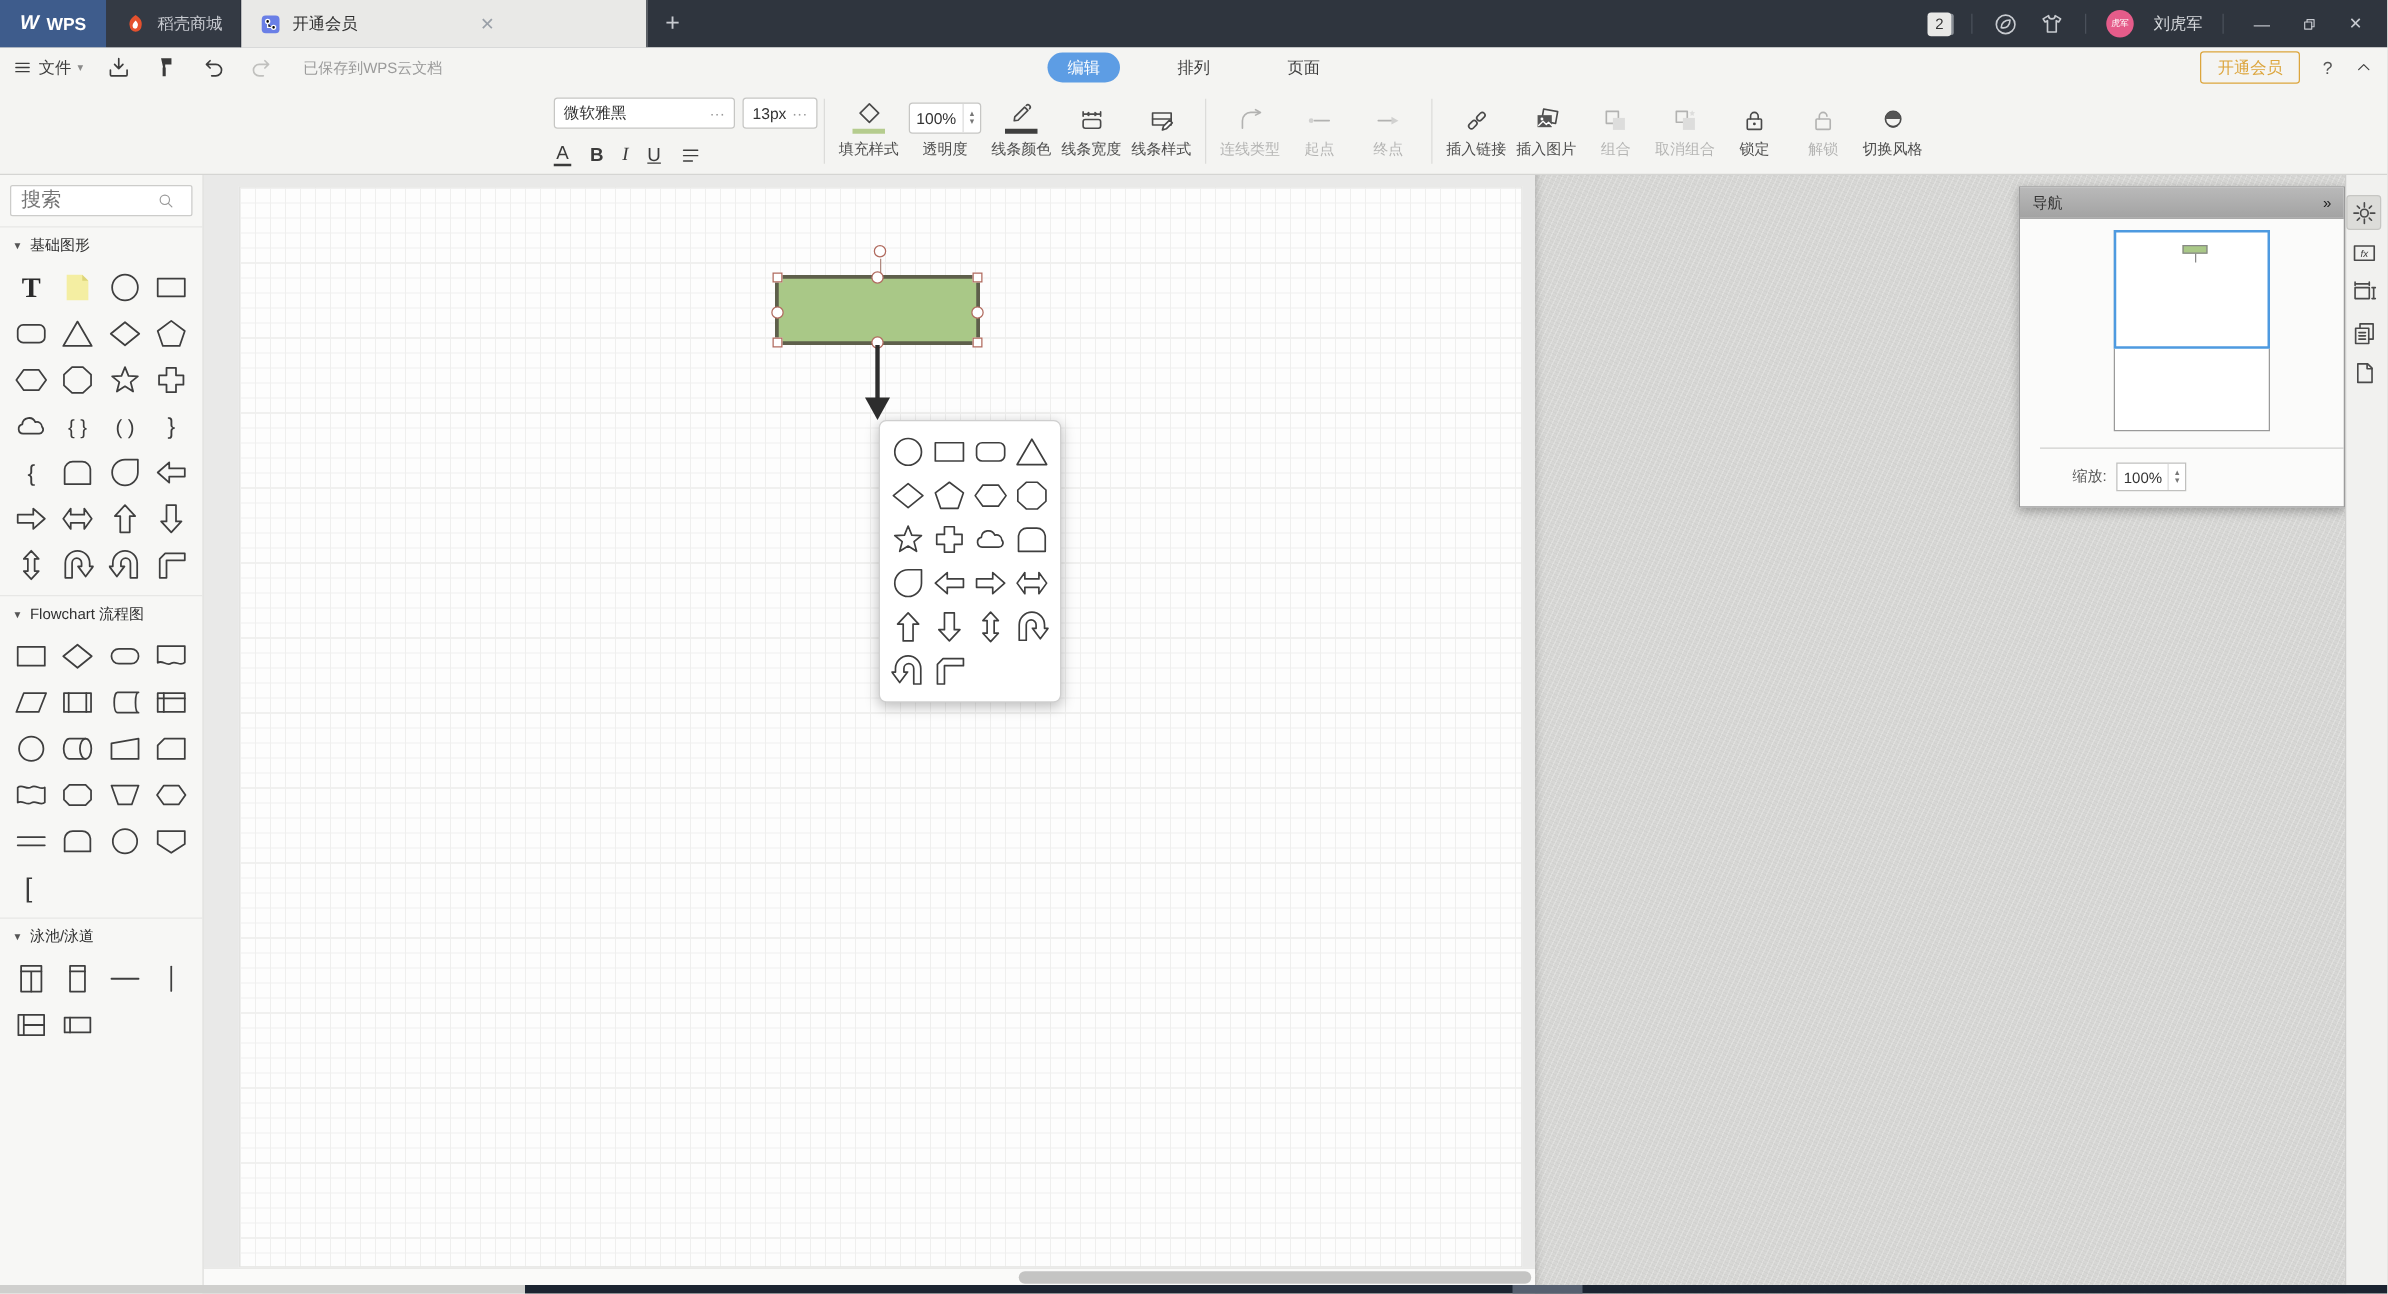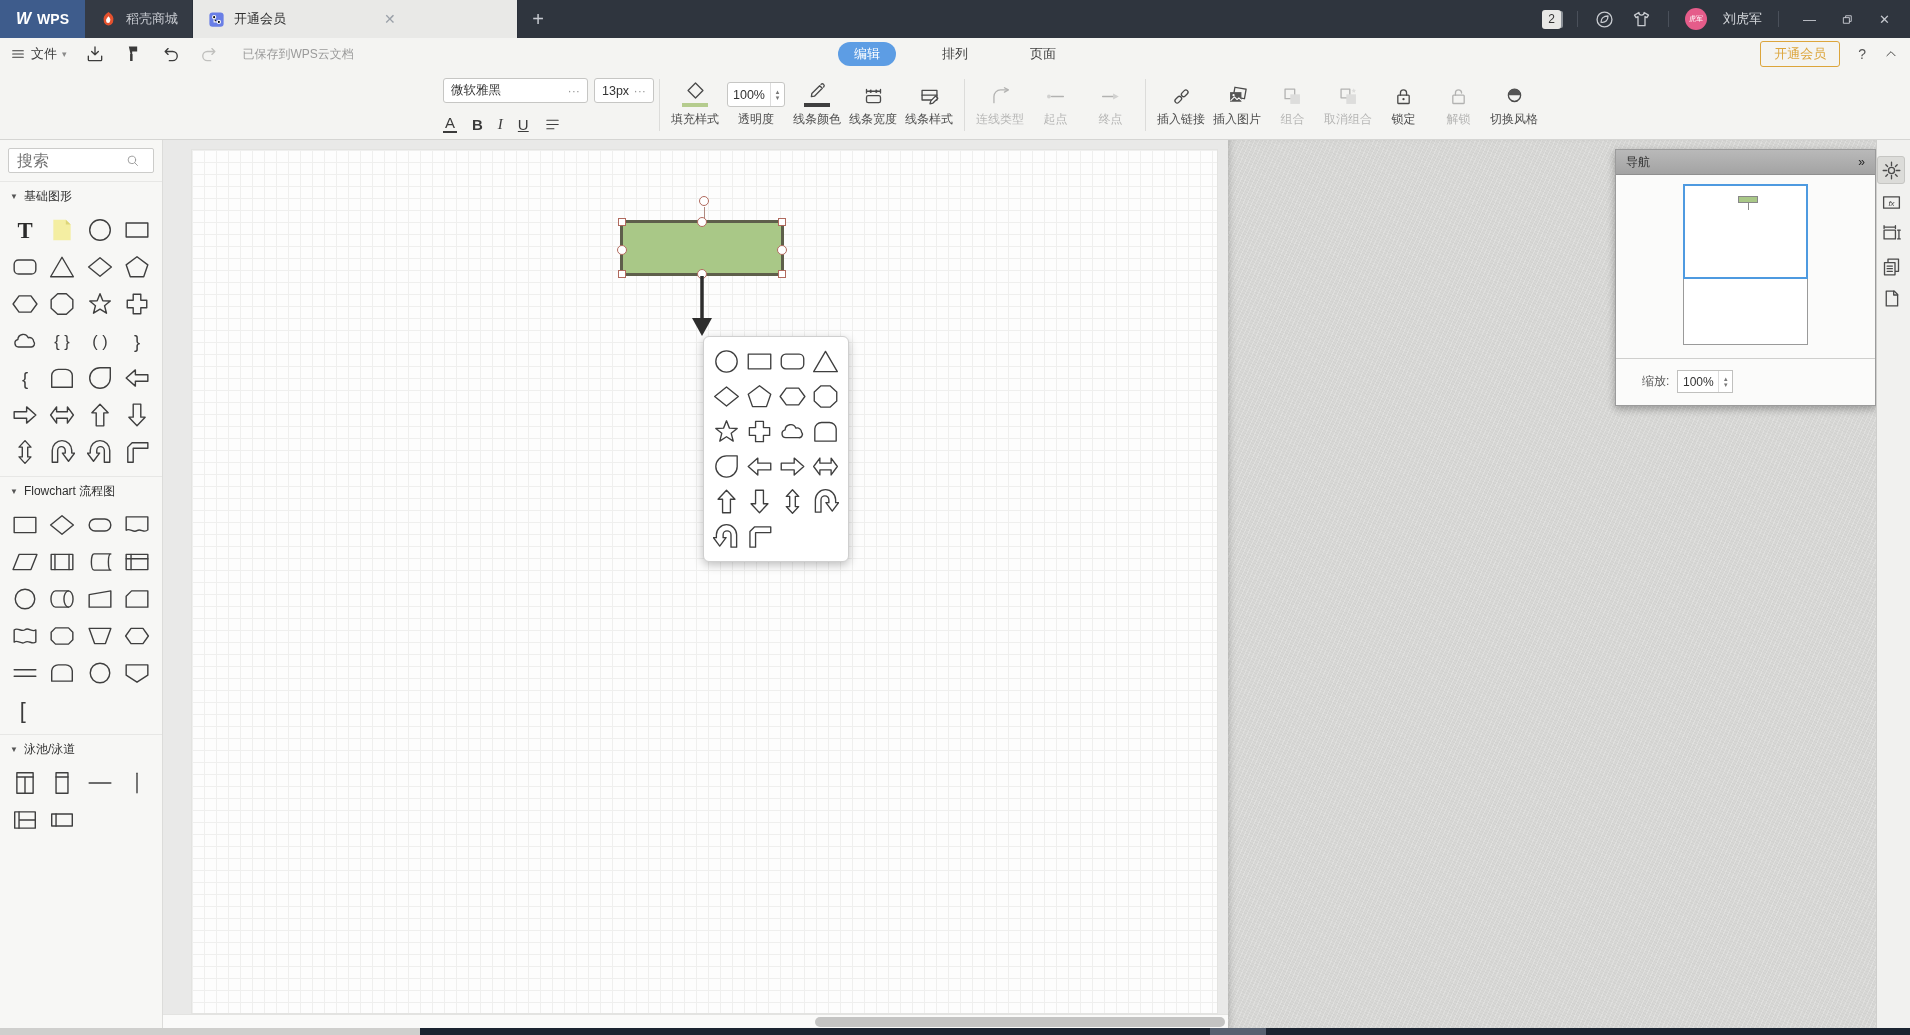--- a/index.html
+++ b/index.html
@@ -108,21 +108,21 @@
   
   .rightarea{position:absolute;left:1228px;top:0;width:648px;height:100%;background:#d7d7d5;
     background-image:repeating-linear-gradient(115deg,rgba(255,255,255,.22) 0 1px,transparent 1px 4px),
                      repeating-linear-gradient(25deg,rgba(0,0,0,.025) 0 1px,transparent 1px 3px);
     box-shadow:inset 6px 0 8px -6px rgba(0,0,0,.25);}
 
   
   .navpanel{position:absolute;left:387px;top:9px;width:261px;background:#fbfbfa;border:1px solid #9b9b9b;box-shadow:0 3px 8px rgba(0,0,0,.3);}
   .navhead{height:25px;background:linear-gradient(#b9b9b9,#a3a3a3);border-bottom:1px solid #8f8f8f;display:flex;align-items:center;padding:0 10px;font-size:12px;color:#333;}
   .navcollapse{margin-left:auto;color:#222;font-size:12px;}
-  .navbody{padding:9px 0 0 0;}
+  .navbody{padding:9px 0 0 16px;}
   .thumbwrap{display:flex;justify-content:center;}
   .thumb{position:relative;width:125px;height:161px;background:#fff;border:1px solid #9a9a9a;}
   .viewport{position:absolute;left:-1px;top:-1px;width:125px;height:95px;border:2px solid #4e9ae0;background:#fff;}
   .minishape{position:absolute;left:53px;top:10px;width:20px;height:7px;background:#a9c887;border:1px solid #888;}
   .ministem{position:absolute;left:63px;top:17px;width:1px;height:7px;background:#888;}
   .navdiv{margin:13px 0 0 0;border-top:1px solid #cfcfcd;}
   .zoomrow{display:flex;align-items:center;gap:8px;padding:11px 0 12px 26px;font-size:12px;color:#555;}
   .zoombox{width:56px;height:23px;border:1px solid #c0c0be;background:#fff;display:flex;overflow:hidden;}
   .zoombox .val{flex:1;display:flex;align-items:center;justify-content:center;font-size:12px;color:#333;}
 

